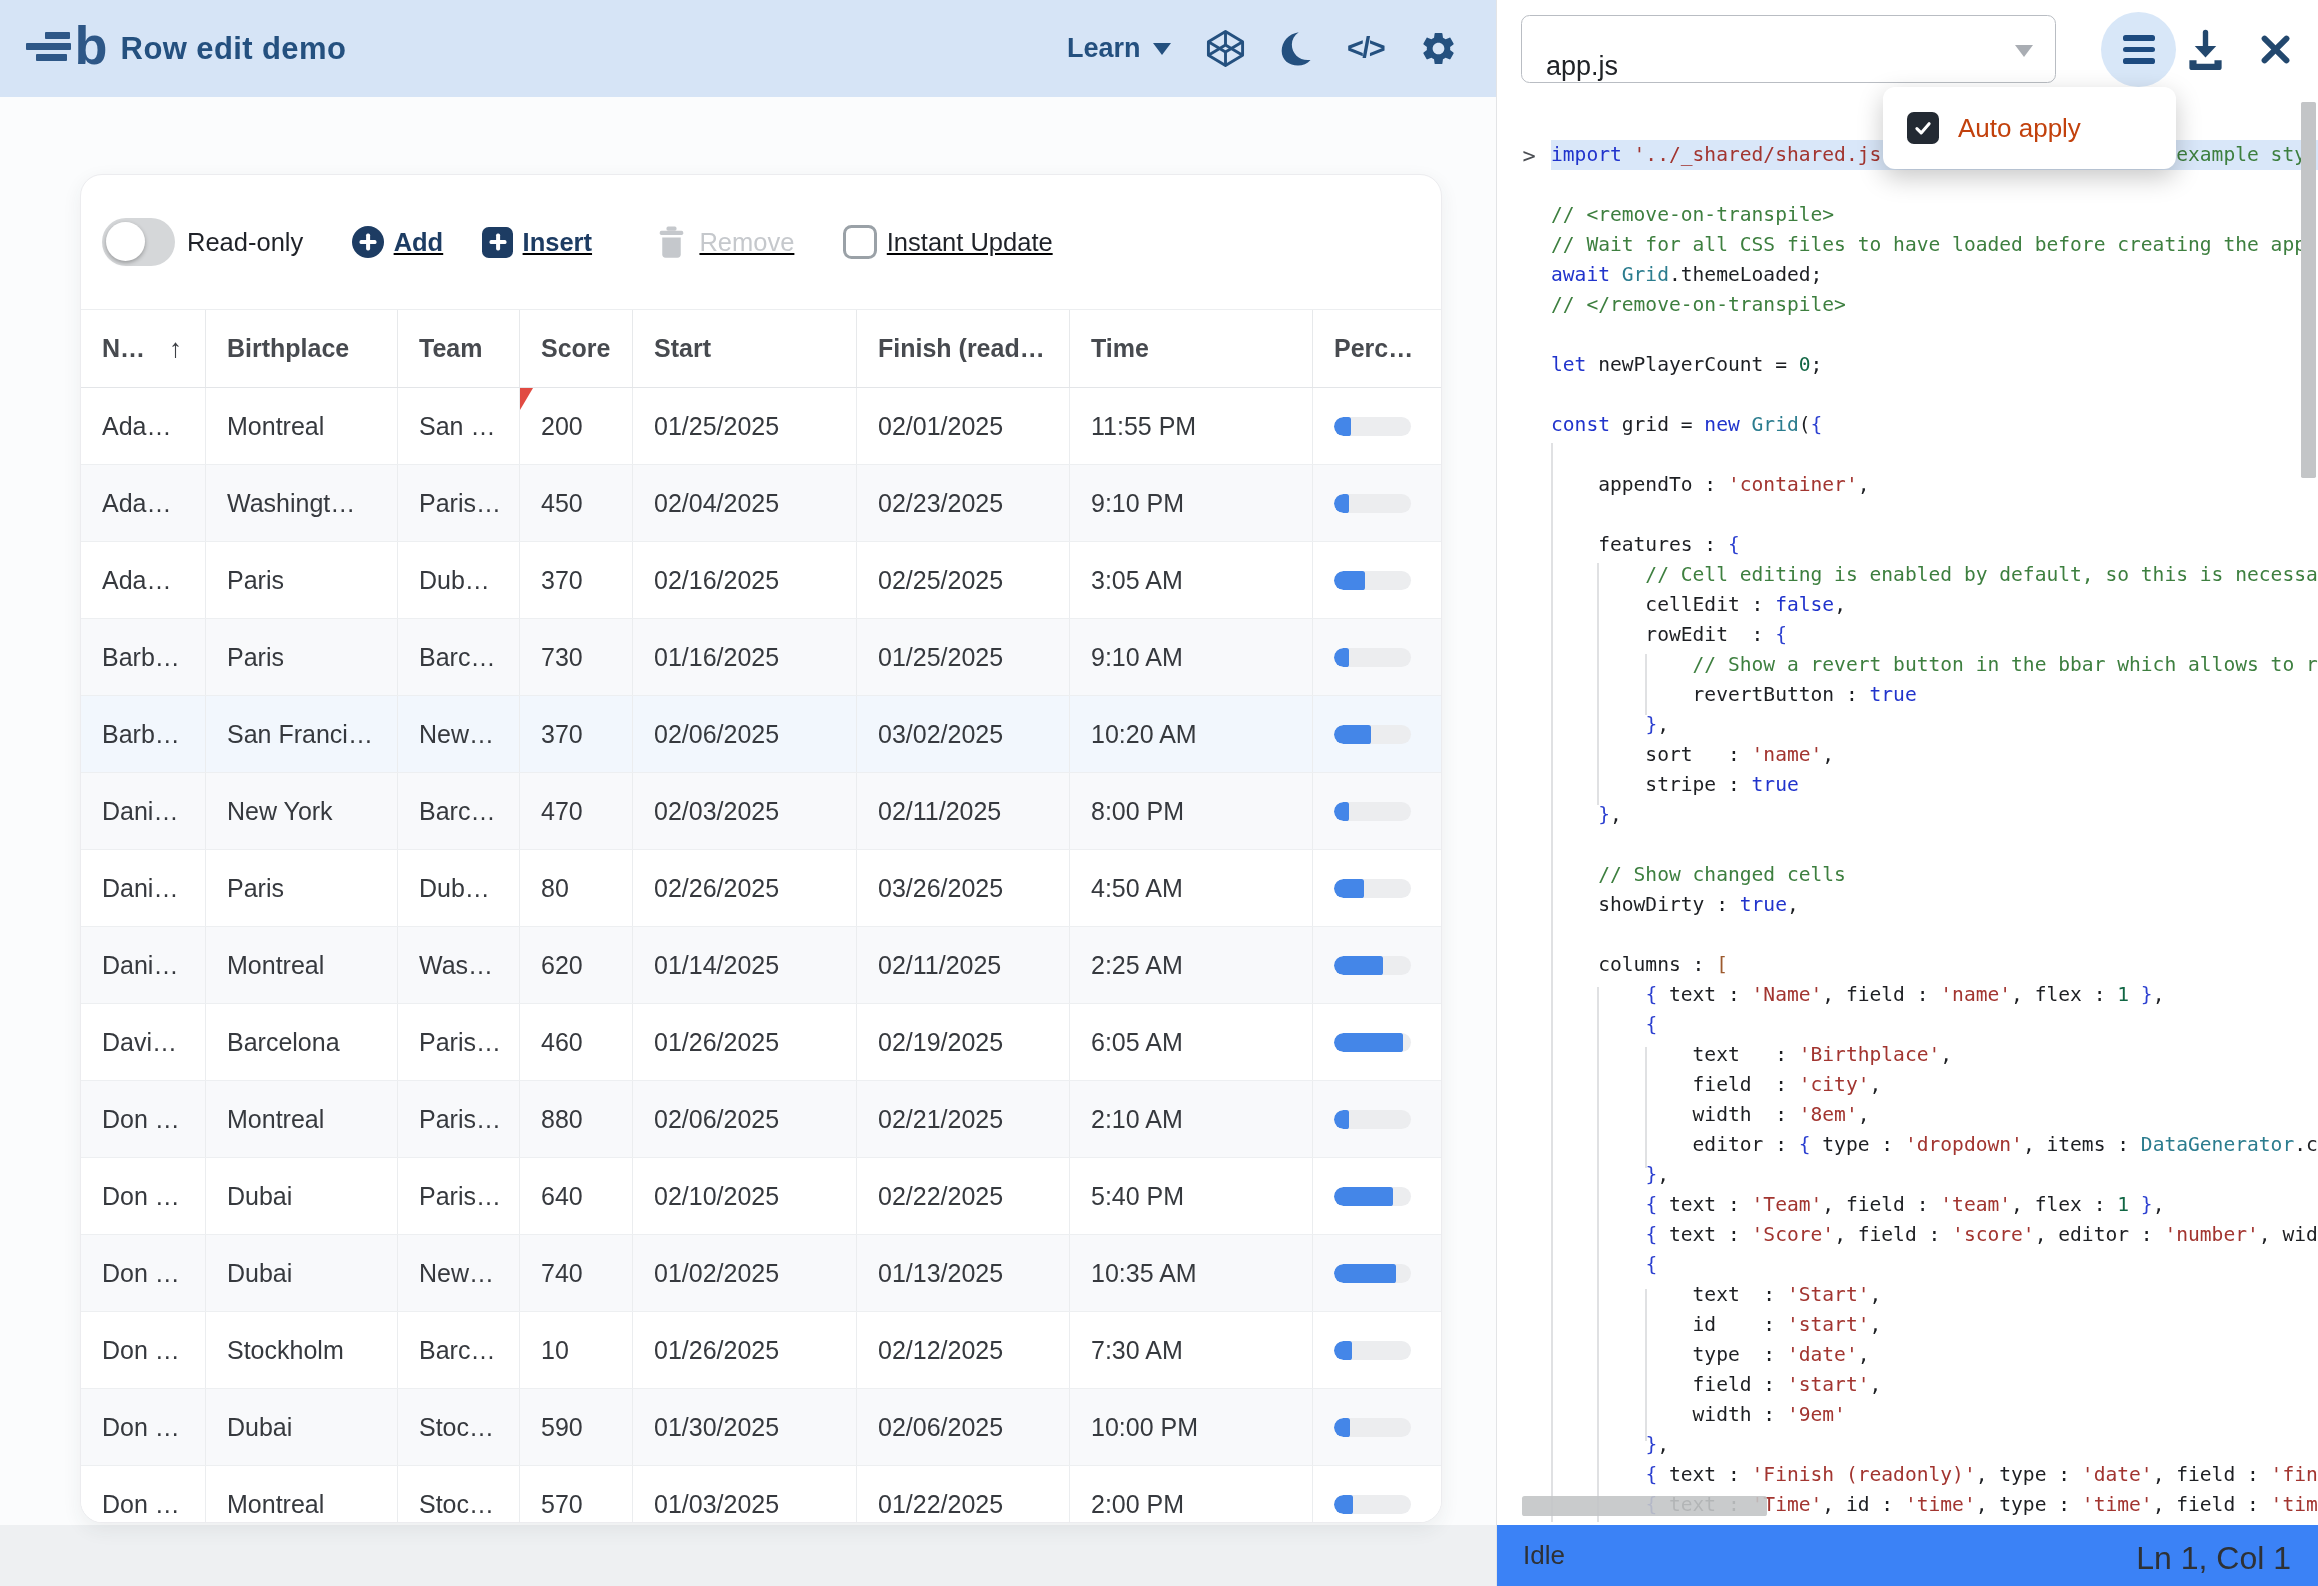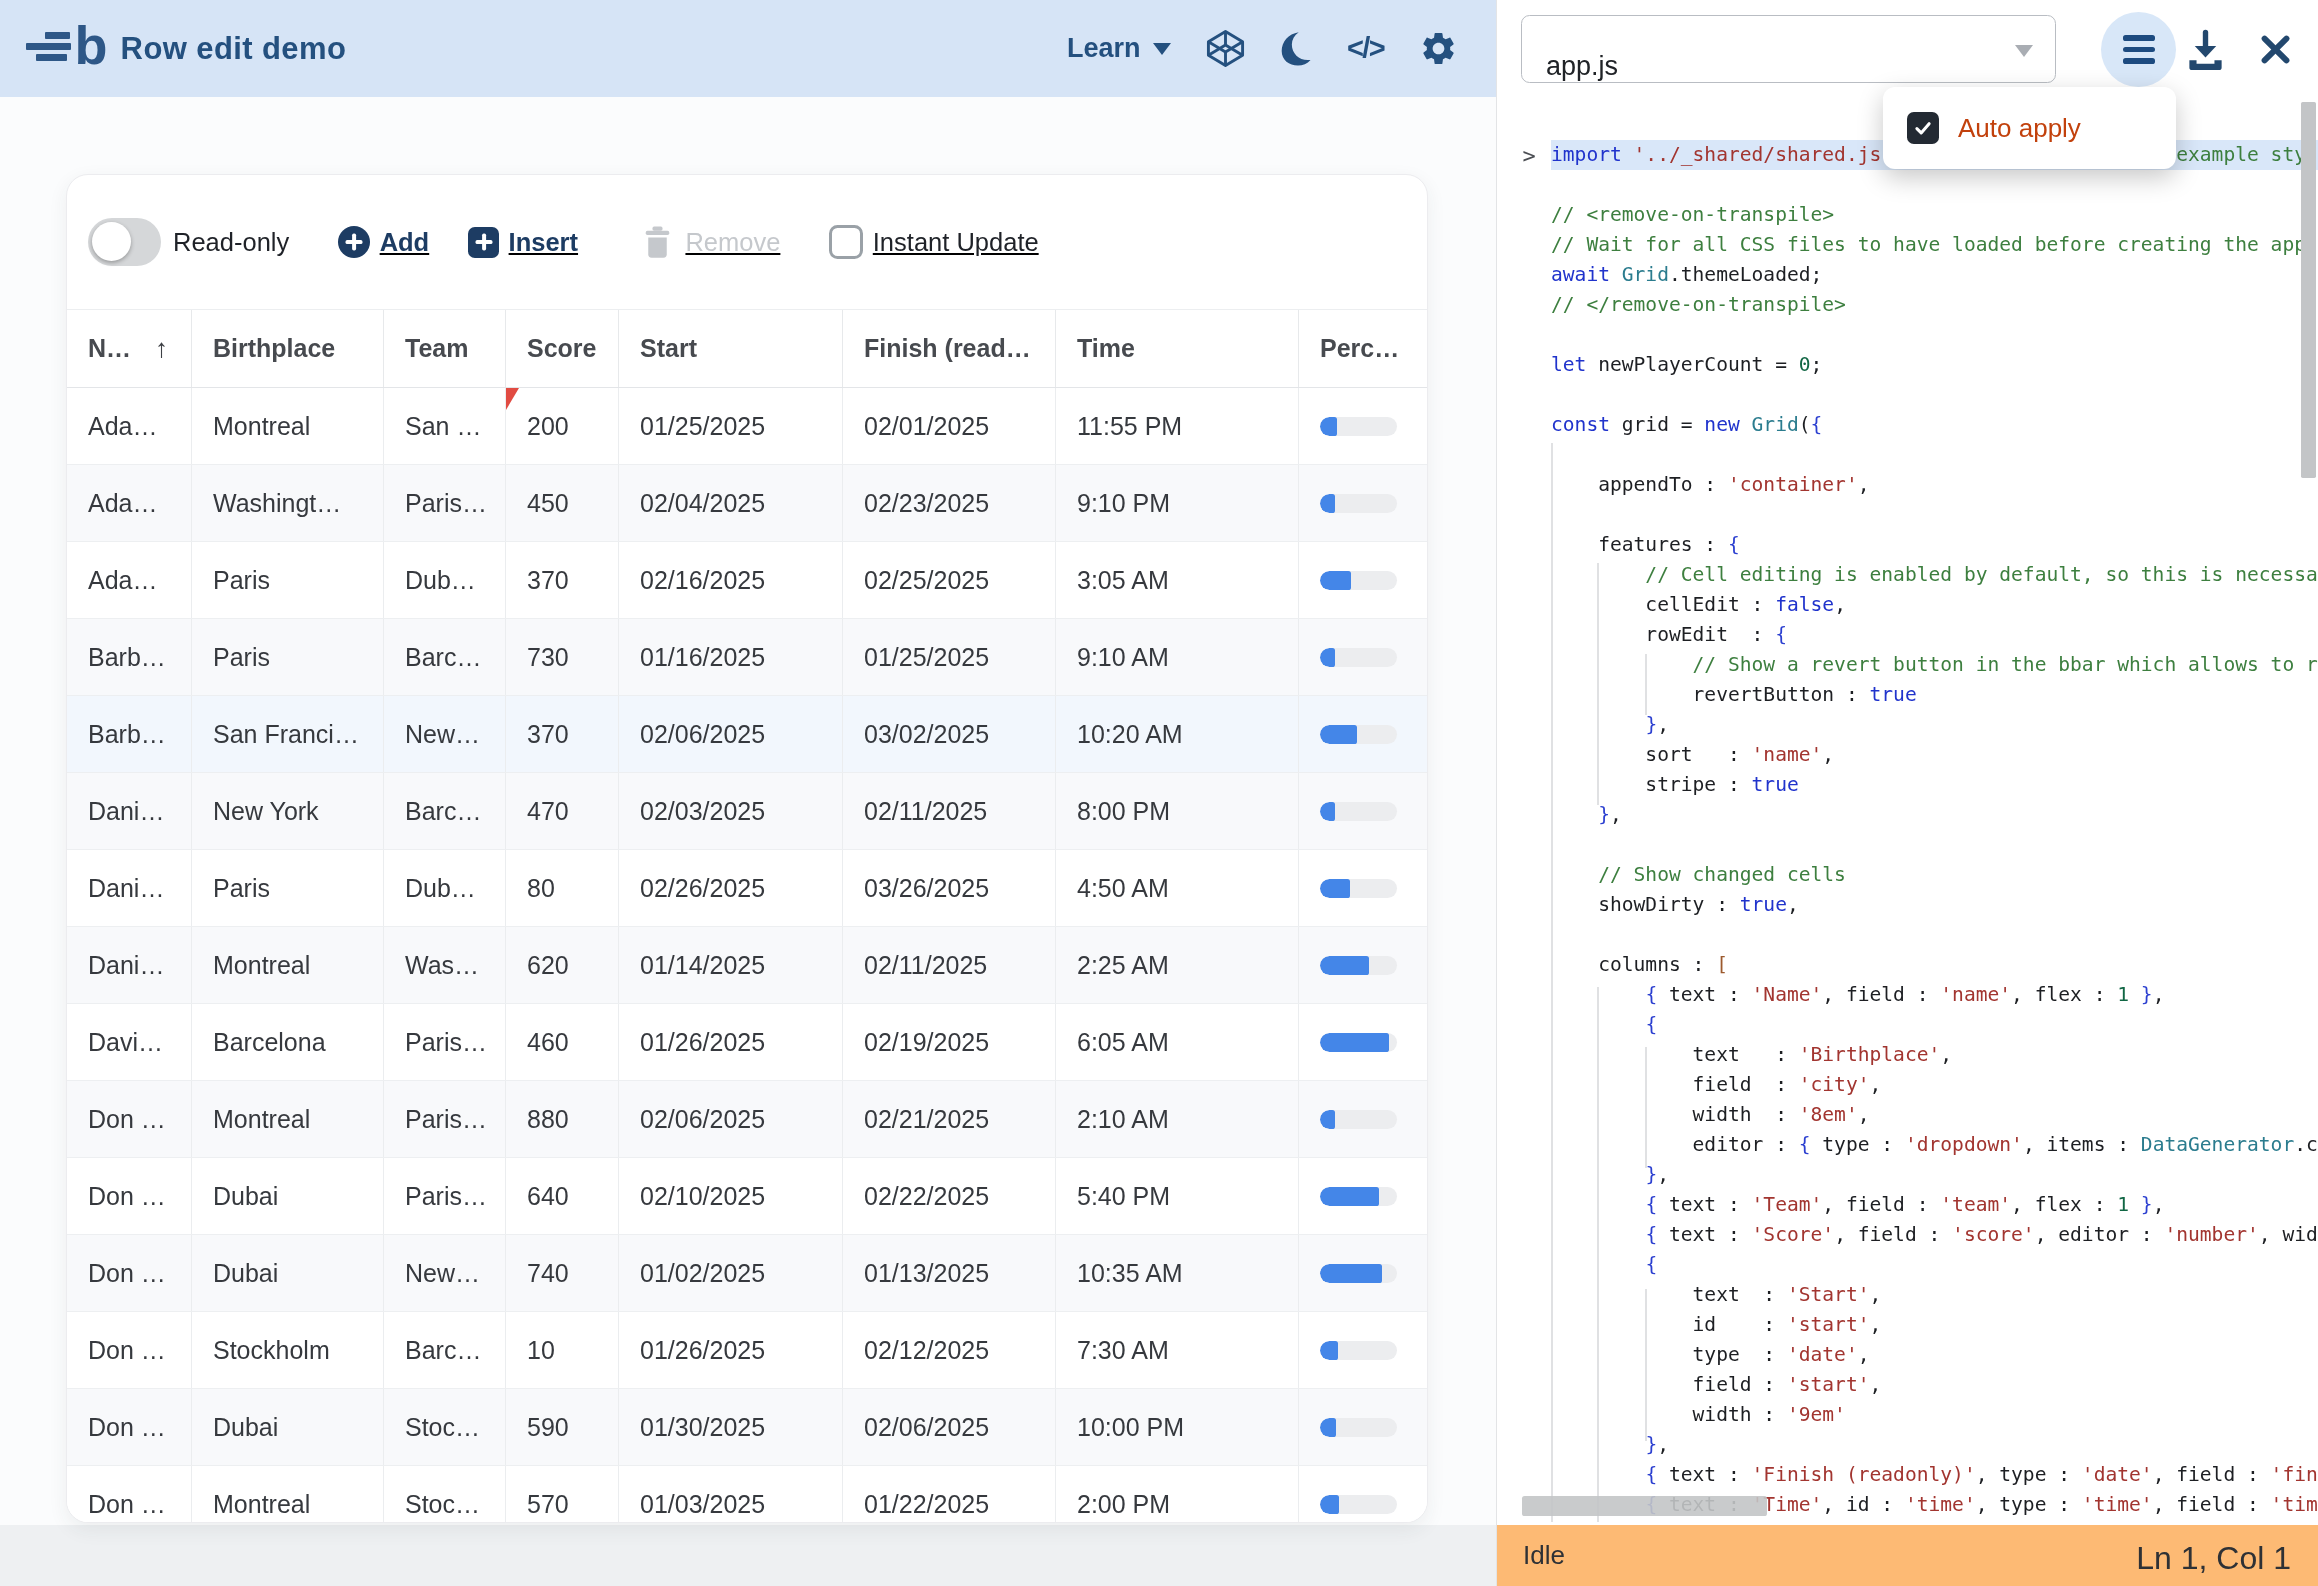--- a/index.html
+++ b/index.html
@@ -19,21 +19,21 @@
   .app-title{font-size:31px;font-weight:700;color:#24507f;margin-left:5.1px;letter-spacing:0.4px;}
   .learn{position:absolute;left:1067px;top:0;height:97px;display:flex;align-items:center;gap:12.8px;cursor:pointer;}
   .learn .txt{font-size:27px;color:#24507f;font-weight:600;}
   .learn .caret{width:0;height:0;border-left:9.4px solid transparent;border-right:9.4px solid transparent;border-top:12px solid #24507f;}
   .abicon{position:absolute;top:28px;width:41px;height:41px;display:flex;align-items:center;justify-content:center;}
   .abicon svg{display:block;}
   .codetxt{font-size:29px;font-weight:700;color:#24507f;letter-spacing:-1.7px;}
   
   .leftbg{position:absolute;left:0;top:97px;width:1496px;height:1490px;background:#fbfcfd;}
   .bottomstrip{position:absolute;left:0;top:1525px;width:1496px;height:61px;background:#eef0f2;}
-  .card{position:absolute;left:66px;top:174px;width:1362px;height:1349px;background:#ffffff;
+  .card{position:absolute;left:80px;top:174px;width:1362px;height:1349px;background:#ffffff;
     border:0.9px solid #ececef;border-radius:22px;box-sizing:border-box;
     box-shadow:0 6.8px 19px rgba(40,50,60,.07);overflow:hidden;text-align:center;}
   
   .gtoolbar{height:135px;display:flex;align-items:center;padding-left:21px;border-bottom:0.9px solid #eceef0;box-sizing:border-box;}
   .tgl{width:73px;height:48px;border-radius:24px;background:#d5d7d9;position:relative;flex:0 0 auto;cursor:pointer;}
   .tgl .knob{position:absolute;left:4.3px;top:4.3px;width:39px;height:39px;border-radius:50%;background:#ffffff;box-shadow:0 1.7px 4.3px rgba(0,0,0,.3);}
   .tlabel{font-size:25.5px;color:#1f2228;margin-left:12px;}
   .tbtn{display:flex;align-items:center;gap:9.4px;cursor:pointer;text-decoration:underline;}
   .tbtn .txt{font-size:25.5px;font-weight:600;color:#1d3c63;}
   .tbtn.disabled .txt{color:#c5c8cc;font-weight:400;}
@@ -78,21 +78,21 @@
   .codewrap{position:absolute;left:54px;top:140px;width:768px;height:1383px;overflow:hidden;z-index:5;cursor:text;}
   .cl{height:30px;line-height:30px;white-space:pre;font-family:"DejaVu Sans Mono",monospace;font-size:19.6px;}
   .cl.selline{background:#d9e7f9;}
   .tk-p{color:#1d1f23;} .tk-k{color:#2033cc;} .tk-s{color:#a23530;} .tk-c{color:#3d7f3f;}
   .tk-n{color:#116644;} .tk-t{color:#2b7c8e;} .tk-b{color:#2b3fd0;} .tk-a{color:#9c5a2e;}
   .foldmark{position:absolute;left:25.5px;top:143px;font-size:22px;color:#4b4e53;font-family:"DejaVu Sans Mono",monospace;z-index:6;}
   .ig{position:absolute;width:1.7px;background:#e0e1e3;z-index:4;}
   .vscroll{position:absolute;left:804px;top:102px;width:15.3px;height:376px;background:#c3c5c7;border-radius:1.7px;z-index:20;cursor:pointer;}
   .hscroll{position:absolute;left:25px;top:1496px;width:245px;height:20.4px;background:rgba(195,197,199,.9);border-radius:2.6px;z-index:20;cursor:pointer;}
   
-  .statusbar{position:absolute;left:0;top:1525px;width:821px;height:61px;background:#fdba74;}
+  .statusbar{position:absolute;left:0;top:1525px;width:821px;height:61px;background:#3b82f6;}
   .statusbar .sl{position:absolute;left:26px;top:15.3px;font-size:26px;color:#2e3135;}
   .statusbar .sr{position:absolute;right:27px;top:15.3px;font-size:32px;color:#2e3135;}
 </style>
 </head>
 <body>
 
 <div class="appbar">
   <div class="logo">
     <div class="bar b1"></div>
     <div class="bar b2"></div>

